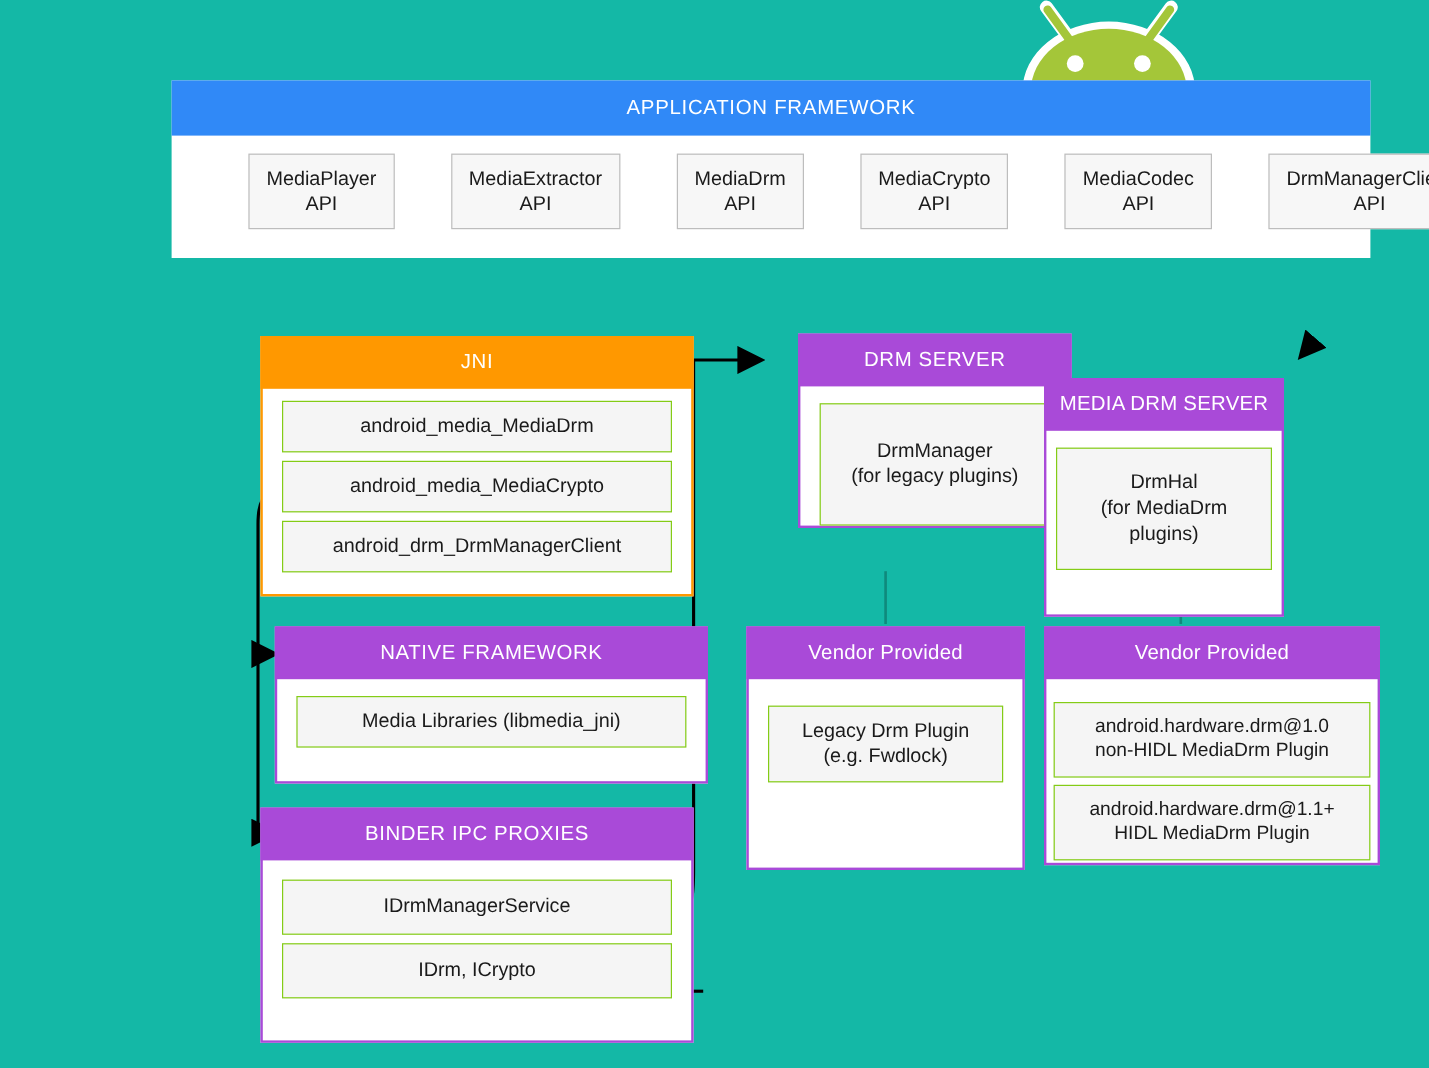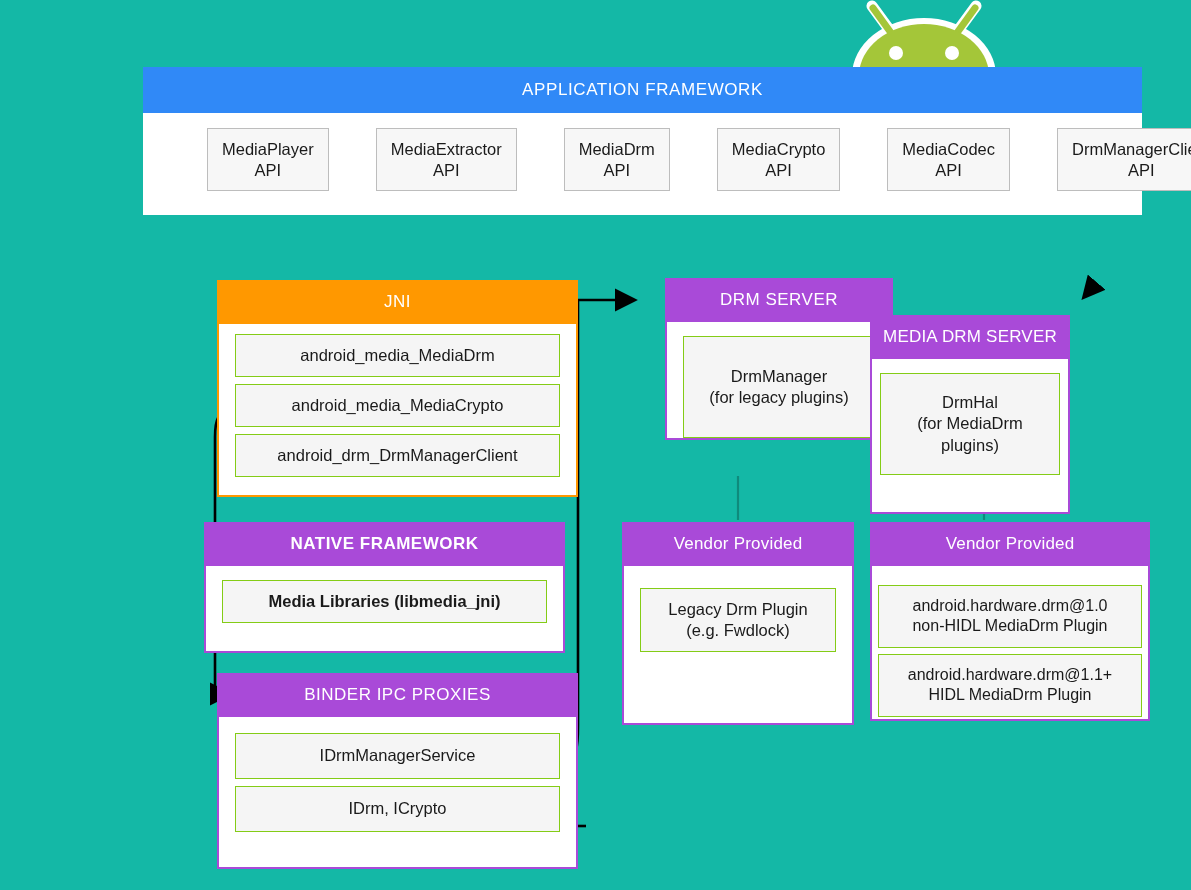--- a/index.html
+++ b/index.html
@@ -108,21 +108,21 @@
     justify-content: center;
     text-align: center;
     line-height: 1.28;
     padding: 10px 6px;
   }
 
   
   #p-jni      { left:217px; top:280px;  width:361px; height:217px; }
   #p-jni .item { min-height: 42px; }
 
-  #p-native   { left:204px; top:522px;  width:361px; height:131px;font-weight:bold; }
+  #p-native   { left:229px; top:522px;  width:361px; height:131px; }
   #p-native .panel-body { padding-top: 14px; }
   #p-native .item { min-height: 42px; }
 
   #p-binder   { left:217px; top:673px;  width:361px; height:196px; }
   #p-binder .panel-body { padding-top: 16px; }
   #p-binder .item { min-height: 46px; }
 
   #p-drmsrv   { left:622px; top:278px;  width:228px; height:162px;margin-left:43px; }
   #p-drmsrv .panel-body { padding: 14px 16px; }
   #p-drmsrv .item { min-height: 102px; }

